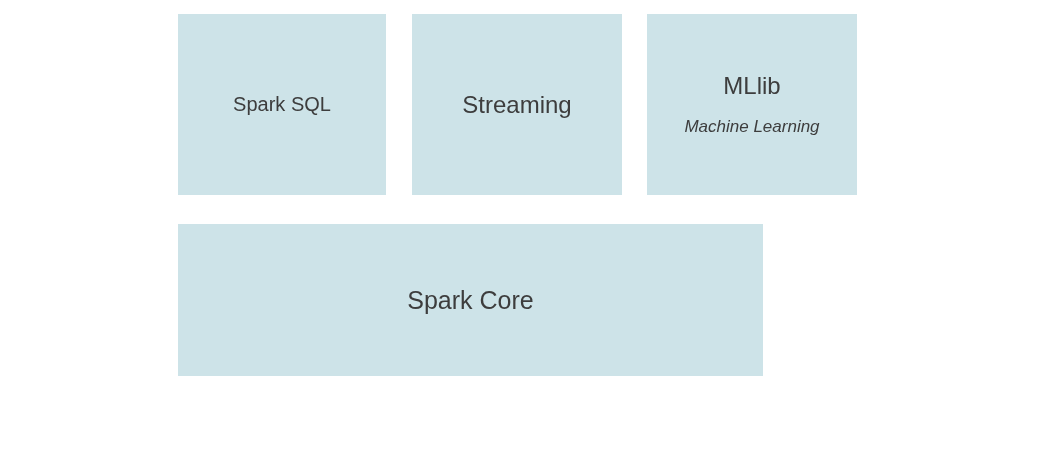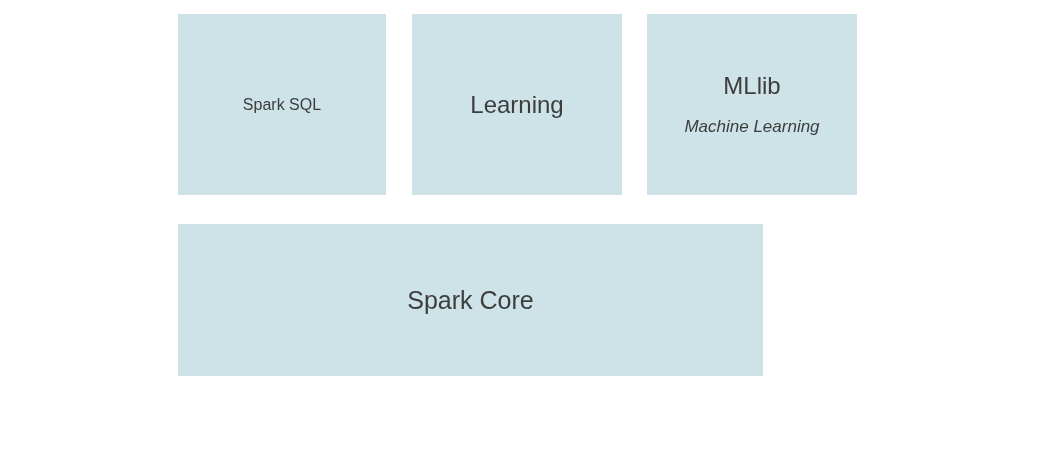--- a/index.html
+++ b/index.html
@@ -24,21 +24,21 @@
     align-items: center;
     justify-content: center;
     text-align: center;
     box-sizing: border-box;
   }
   .box-spark-sql {
     left: 178px;
     top: 14px;
     width: 208px;
     height: 181px;
-    font-size: 16px;
+    font-size: 20px;
     line-height: 1.35;
   }
   .box-streaming {
     left: 412px;
     top: 14px;
     width: 210px;
     height: 181px;
     font-size: 24px;
   }
   .box-mllib {
@@ -70,21 +70,21 @@
 </head>
 <body>
 
 <div class="canvas" style="--box-fill: #cde3e8; --text-color: #3d3d3d; background: rgb(255, 255, 255);">
 
   <div class="box box-spark-sql two-line">
     <span>Spark SQL</span>
   </div>
 
   <div class="box box-streaming">
-    <span>Learning</span>
+    <span>Streaming</span>
   </div>
 
   <div class="box box-mllib">
     <span class="title">MLlib</span>
     <span class="subtitle">Machine Learning</span>
   </div>
 
   <div class="box box-spark-core">
     <span>Spark Core</span>
   </div>

